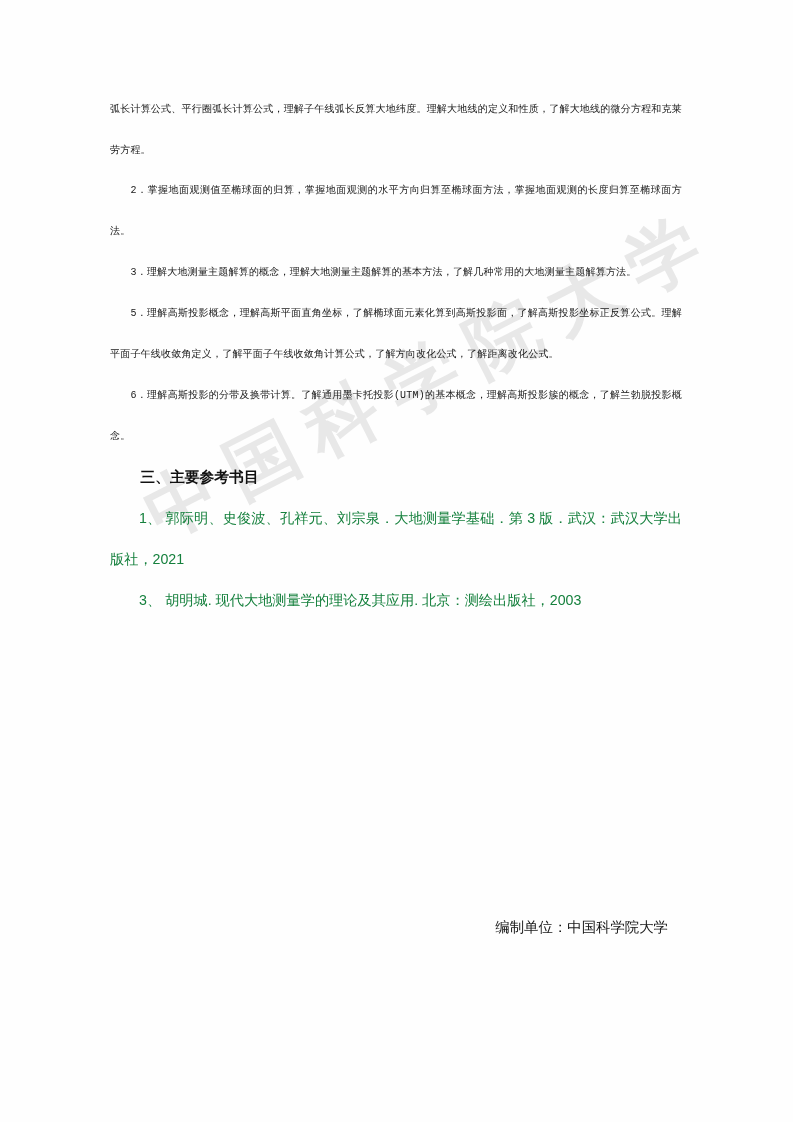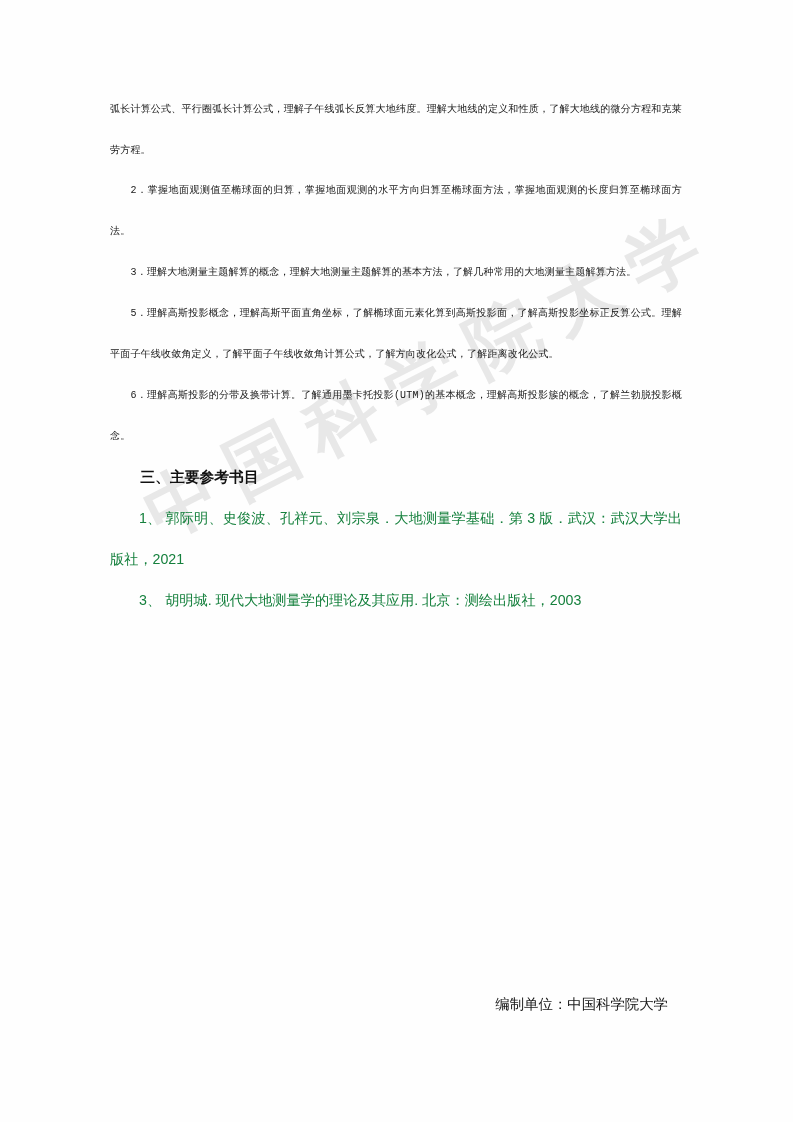--- a/index.html
+++ b/index.html
@@ -59,21 +59,21 @@
     margin: 0;
     text-indent: 2.05em;
     text-align: justify;
     text-justify: inter-ideograph;
     color: #15803d;
   }
 
   .footer {
     position: absolute;
     left: 110px;
-    top: 984px;
+    top: 907px;
     width: 572px;
   }
   .footer-line {
     font-size: 14.4px;
     line-height: 41px;
     text-align: right;
     padding-right: 14px;
     margin: 0;
     color: #181818;
   }

